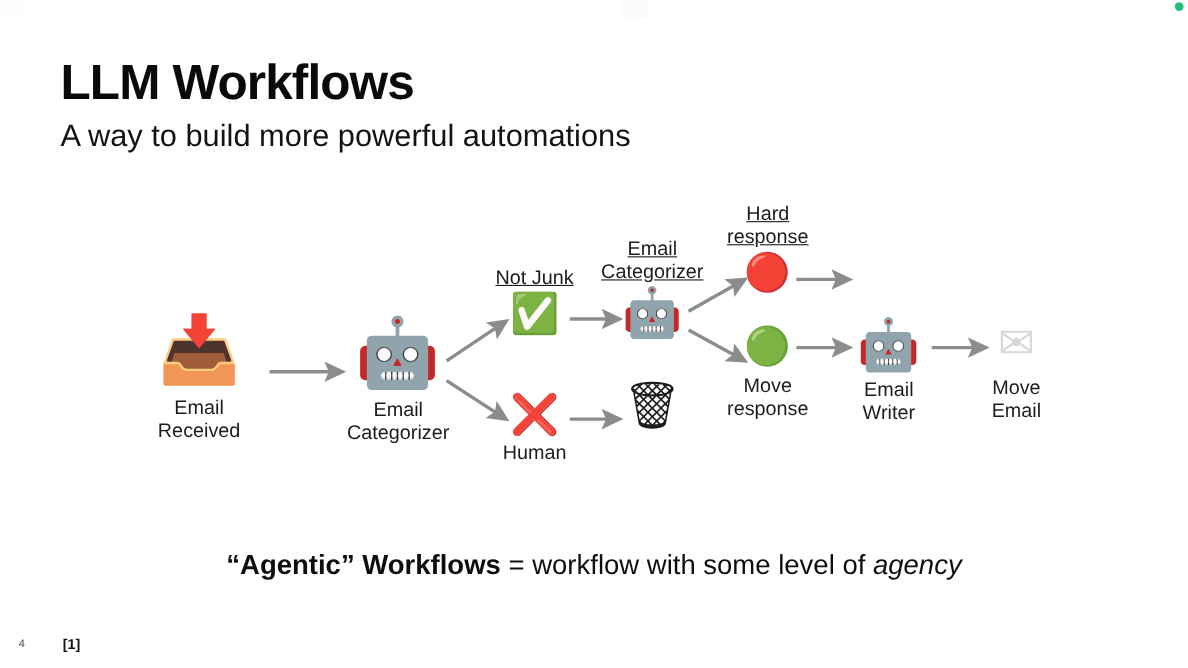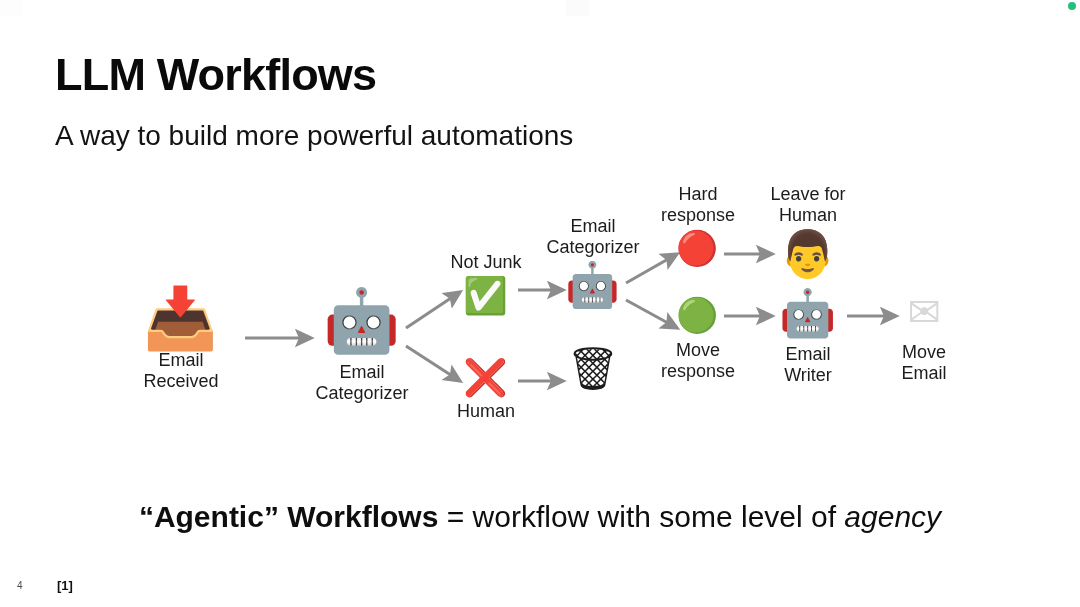--- a/index.html
+++ b/index.html
@@ -55,21 +55,21 @@
     font-size: 45px;
     font-weight: bold;
     letter-spacing: -0.8px;
     color: #0a0a0a;
     line-height: 1.0;
     white-space: nowrap;
   }
   .subtitle {
     position: absolute;
     left: 55px;
-    top: 120px;
+    top: 108px;
     font-size: 28px;
     font-weight: normal;
     color: #131313;
     line-height: 1.15;
     white-space: nowrap;
   }
 
   
   .diagram {
     position: absolute;
@@ -88,40 +88,40 @@
     font-family: "DejaVu Sans", sans-serif;
     display: block;
   }
   .node-label {
     font-size: 18px;
     line-height: 1.16;
     color: #1c1c1c;
     white-space: pre-line;
     font-family: "Liberation Sans", sans-serif;
   }
-  .label-above { margin-bottom: 5px; }
+  .label-above { margin-bottom: 5px; text-decoration: underline; }
   .label-below { margin-top: 5px; }
 
   svg.arrows {
     position: absolute;
     left: 0;
     top: 0;
     width: 1080px;
     height: 607px;
     pointer-events: none;
   }
 
   
   .caption {
     position: absolute;
     left: 0px;
     top: 500px;
     width: 1080px;
     text-align: center;
-    font-size: 30px;
+    font-size: 25px;
     color: #0e0e0e;
     white-space: nowrap;
   }
   .caption b { font-weight: bold; }
   .caption i { font-style: italic; }
 
   
   .page-number {
     position: absolute;
     left: 17px;
@@ -177,30 +177,30 @@
         <line x1="724" y1="254" x2="772" y2="254"></line>
 
         <line x1="724" y1="316" x2="772" y2="316"></line>
 
         <line x1="847" y1="316" x2="896" y2="316"></line>
       </g>
     </svg>
 
     <div class="node" style="left:120px; top:288px; width:122px;">
       <span class="node-emoji" style="font-size:60px;">📥</span>
-      <div class="node-label label-below" style="margin-top:2px;">Email Received</div>
+      <div class="node-label label-below" style="margin-top:12px;">Email Received</div>
     </div>
 
     <div class="node" style="left:302px; top:290px; width:120px;">
       <span class="node-emoji" style="font-size:62px;">🤖</span>
       <div class="node-label label-below" style="margin-top:10px;">Email
 Categorizer</div>
     </div>
 
-    <div class="node" style="left:438px; top:252px; width:96px;">
+    <div class="node" style="left:438px; top:242px; width:96px;">
       <div class="node-label label-above">Not Junk</div>
       <span class="node-emoji" style="font-size:36px;">✅</span>
     </div>
 
     <div class="node" style="left:438px; top:360px; width:96px;">
       <span class="node-emoji" style="font-size:36px;">❌</span>
       <div class="node-label label-below">Human</div>
     </div>
 
     <div class="node" style="left:533px; top:216px; width:120px;">
@@ -218,25 +218,20 @@
 response</div>
       <span class="node-emoji" style="font-size:34px;">🔴</span>
     </div>
 
     <div class="node" style="left:649px; top:298px; width:98px;">
       <span class="node-emoji" style="font-size:34px;">🟢</span>
       <div class="node-label label-below" style="margin-top:8px;">Move
 response</div>
     </div>
 
-    <div class="node" style="left:757px; top:184px; width:102px;">
-      <div class="node-label label-above">Leave for
-Human</div>
-      <span class="node-emoji" style="font-size:46px;">👨</span>
-    </div>
 
     <div class="node" style="left:757px; top:290px; width:102px;">
       <span class="node-emoji" style="font-size:46px;">🤖</span>
       <div class="node-label label-below" style="margin-top:8px;">Email
 Writer</div>
     </div>
 
     <div class="node" style="left:876px; top:292px; width:96px;">
       <span class="node-emoji" style="font-size:40px; color:#d8d8d8;">✉</span>
       <div class="node-label label-below" style="margin-top:10px;">Move

